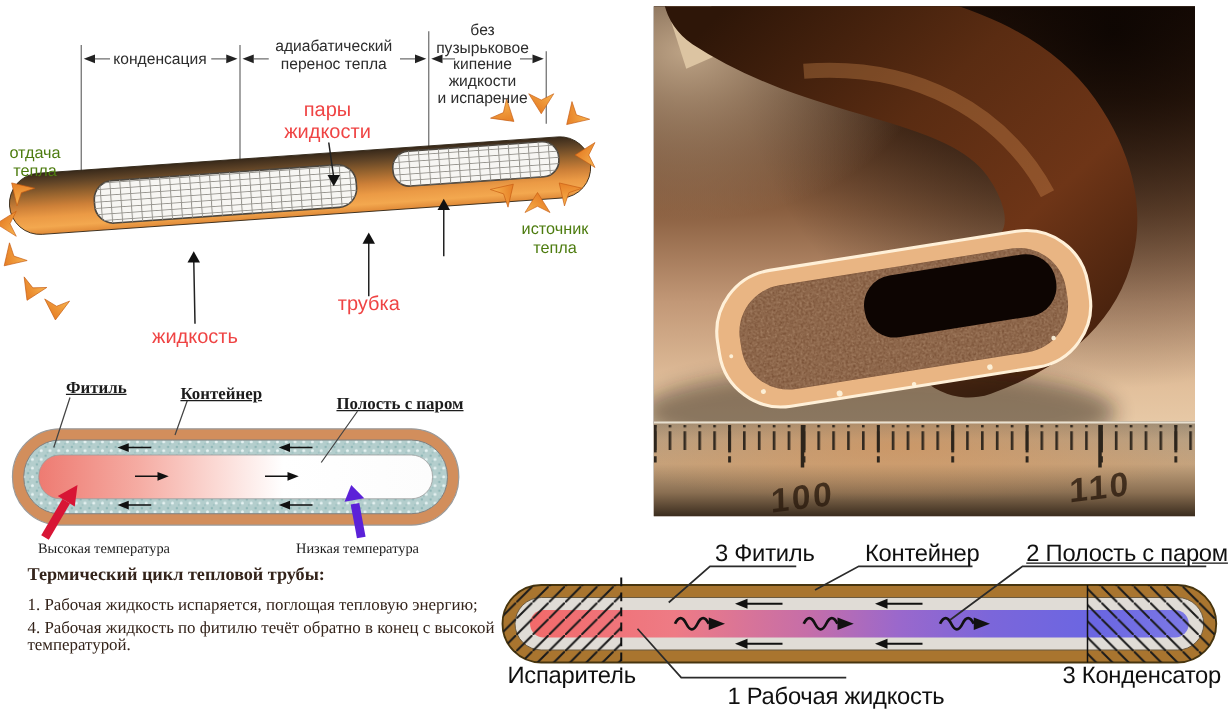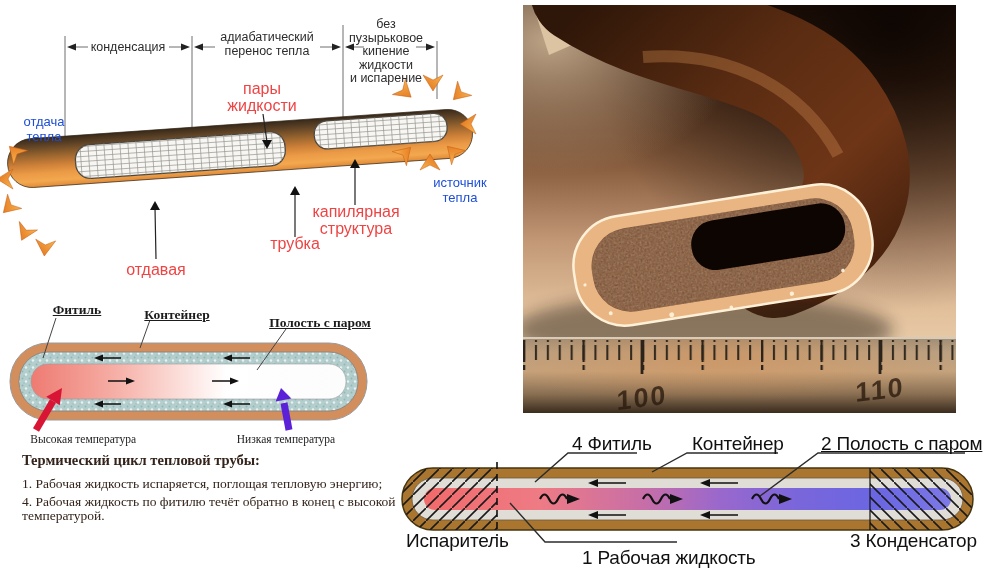--- a/index.html
+++ b/index.html
@@ -5,21 +5,21 @@
   html,body{margin:0;padding:0;background:#fff;}
   #app{position:relative;width:985px;height:572px;background:#ffffff;overflow:hidden;
        font-family:"Liberation Sans",sans-serif;}
   section{position:absolute;}
   svg{position:absolute;left:0;top:0;display:block;}
   .lbl{position:absolute;white-space:pre-line;text-align:center;color:#1d1d1d;line-height:1.08;}
   
   #top-diagram{left:0;top:0;width:500px;height:296px;}
   .zone{font-size:12.5px;color:#2c2c2c;line-height:13.5px;}
   .part{font-size:16px;color:#ef4444;line-height:17px;}
-  .part-sm{font-size:13px;color:#1d4ed8;line-height:14.5px;margin-left:16px;}
+  .part-sm{font-size:13px;color:#4d7c0f;line-height:14.5px;}
   
   #mid-diagram{left:0;top:300px;width:382px;height:150px;}
   .ser{font-family:"Liberation Serif",serif;}
   .mid-top{font-size:13.5px;font-weight:bold;color:#1c1c1c;text-decoration:underline;}
   .mid-temp{font-size:11.5px;color:#1c1c1c;}
   
   #cycle-text{left:14px;top:452px;width:382px;font-family:"Liberation Serif",serif;color:#33231a;}
   #cycle-title{font-size:14.5px;font-weight:bold;margin:0 0 8px 8px;}
   .cycle-item{font-size:13.5px;line-height:14.6px;margin:0 0 3px 8px;}
   
@@ -117,24 +117,22 @@
     <div class="lbl zone" style="left:344px;top:18px;width:84px;">без пузырьковое
 кипение
 жидкости
 и испарение</div>
     <div class="lbl part-sm" style="left:2px;top:115px;width:52px;">отдача
 тепла</div>
     <div class="lbl part-sm" style="left:414px;top:176px;width:60px;">источник
 тепла</div>
     <div class="lbl part" style="left:212px;top:80px;width:100px;">пары
 жидкости</div>
-    <div class="lbl part" style="left:299px;top:203px;width:114px;">капилярная
-структура</div>
     <div class="lbl part" style="left:260px;top:235px;width:70px;">трубка</div>
-    <div class="lbl part" style="left:112px;top:261px;width:88px;">отдавая</div>
+    <div class="lbl part" style="left:112px;top:261px;width:88px;">жидкость</div>
   </section>
 
   <section id="mid-diagram">
     <svg width="382" height="150" viewBox="0 0 382 150">
       <defs>
         <linearGradient id="cav" x1="0" y1="0" x2="1" y2="0">
           <stop offset="0" stop-color="#ee7b72"></stop>
             <stop offset=".25" stop-color="#f5aba2"></stop>
           <stop offset=".45" stop-color="#fbd9d4"></stop>
             <stop offset=".62" stop-color="#ffffff"></stop>
@@ -333,21 +331,21 @@
         <polygon points="188,53 198,49 198,57"></polygon>
           <polygon points="300,53 310,49 310,57"></polygon>
         <polygon points="188,85 198,81 198,89"></polygon>
           <polygon points="300,85 310,81 310,89"></polygon>
       </g>
 
       <g stroke="#2b2b2b" stroke-width="1.4">
         <path d="M237,23 H168 L135,52 M378,23 H287 L252,42 M565,23 H418 L360,66 M110,73 L145,112 H277" fill="none"></path>
       </g>
     </svg>
-    <div class="lbl bot" style="left:172px;top:4px;">4 Фитиль</div>
+    <div class="lbl bot" style="left:172px;top:4px;">3 Фитиль</div>
     <div class="lbl bot" style="left:292px;top:4px;">Контейнер</div>
     <div class="lbl bot" style="left:421px;top:4px;text-decoration:underline;">2 Полость с паром</div>
     <div class="lbl bot" style="left:6px;top:101px;">Испаритель</div>
     <div class="lbl bot" style="left:146px;top:118px;margin-left:36px;">1 Рабочая жидкость</div>
     <div class="lbl bot" style="left:450px;top:101px;">3 Конденсатор</div>
   </section>
 
 </div>
 
 </body></html>

